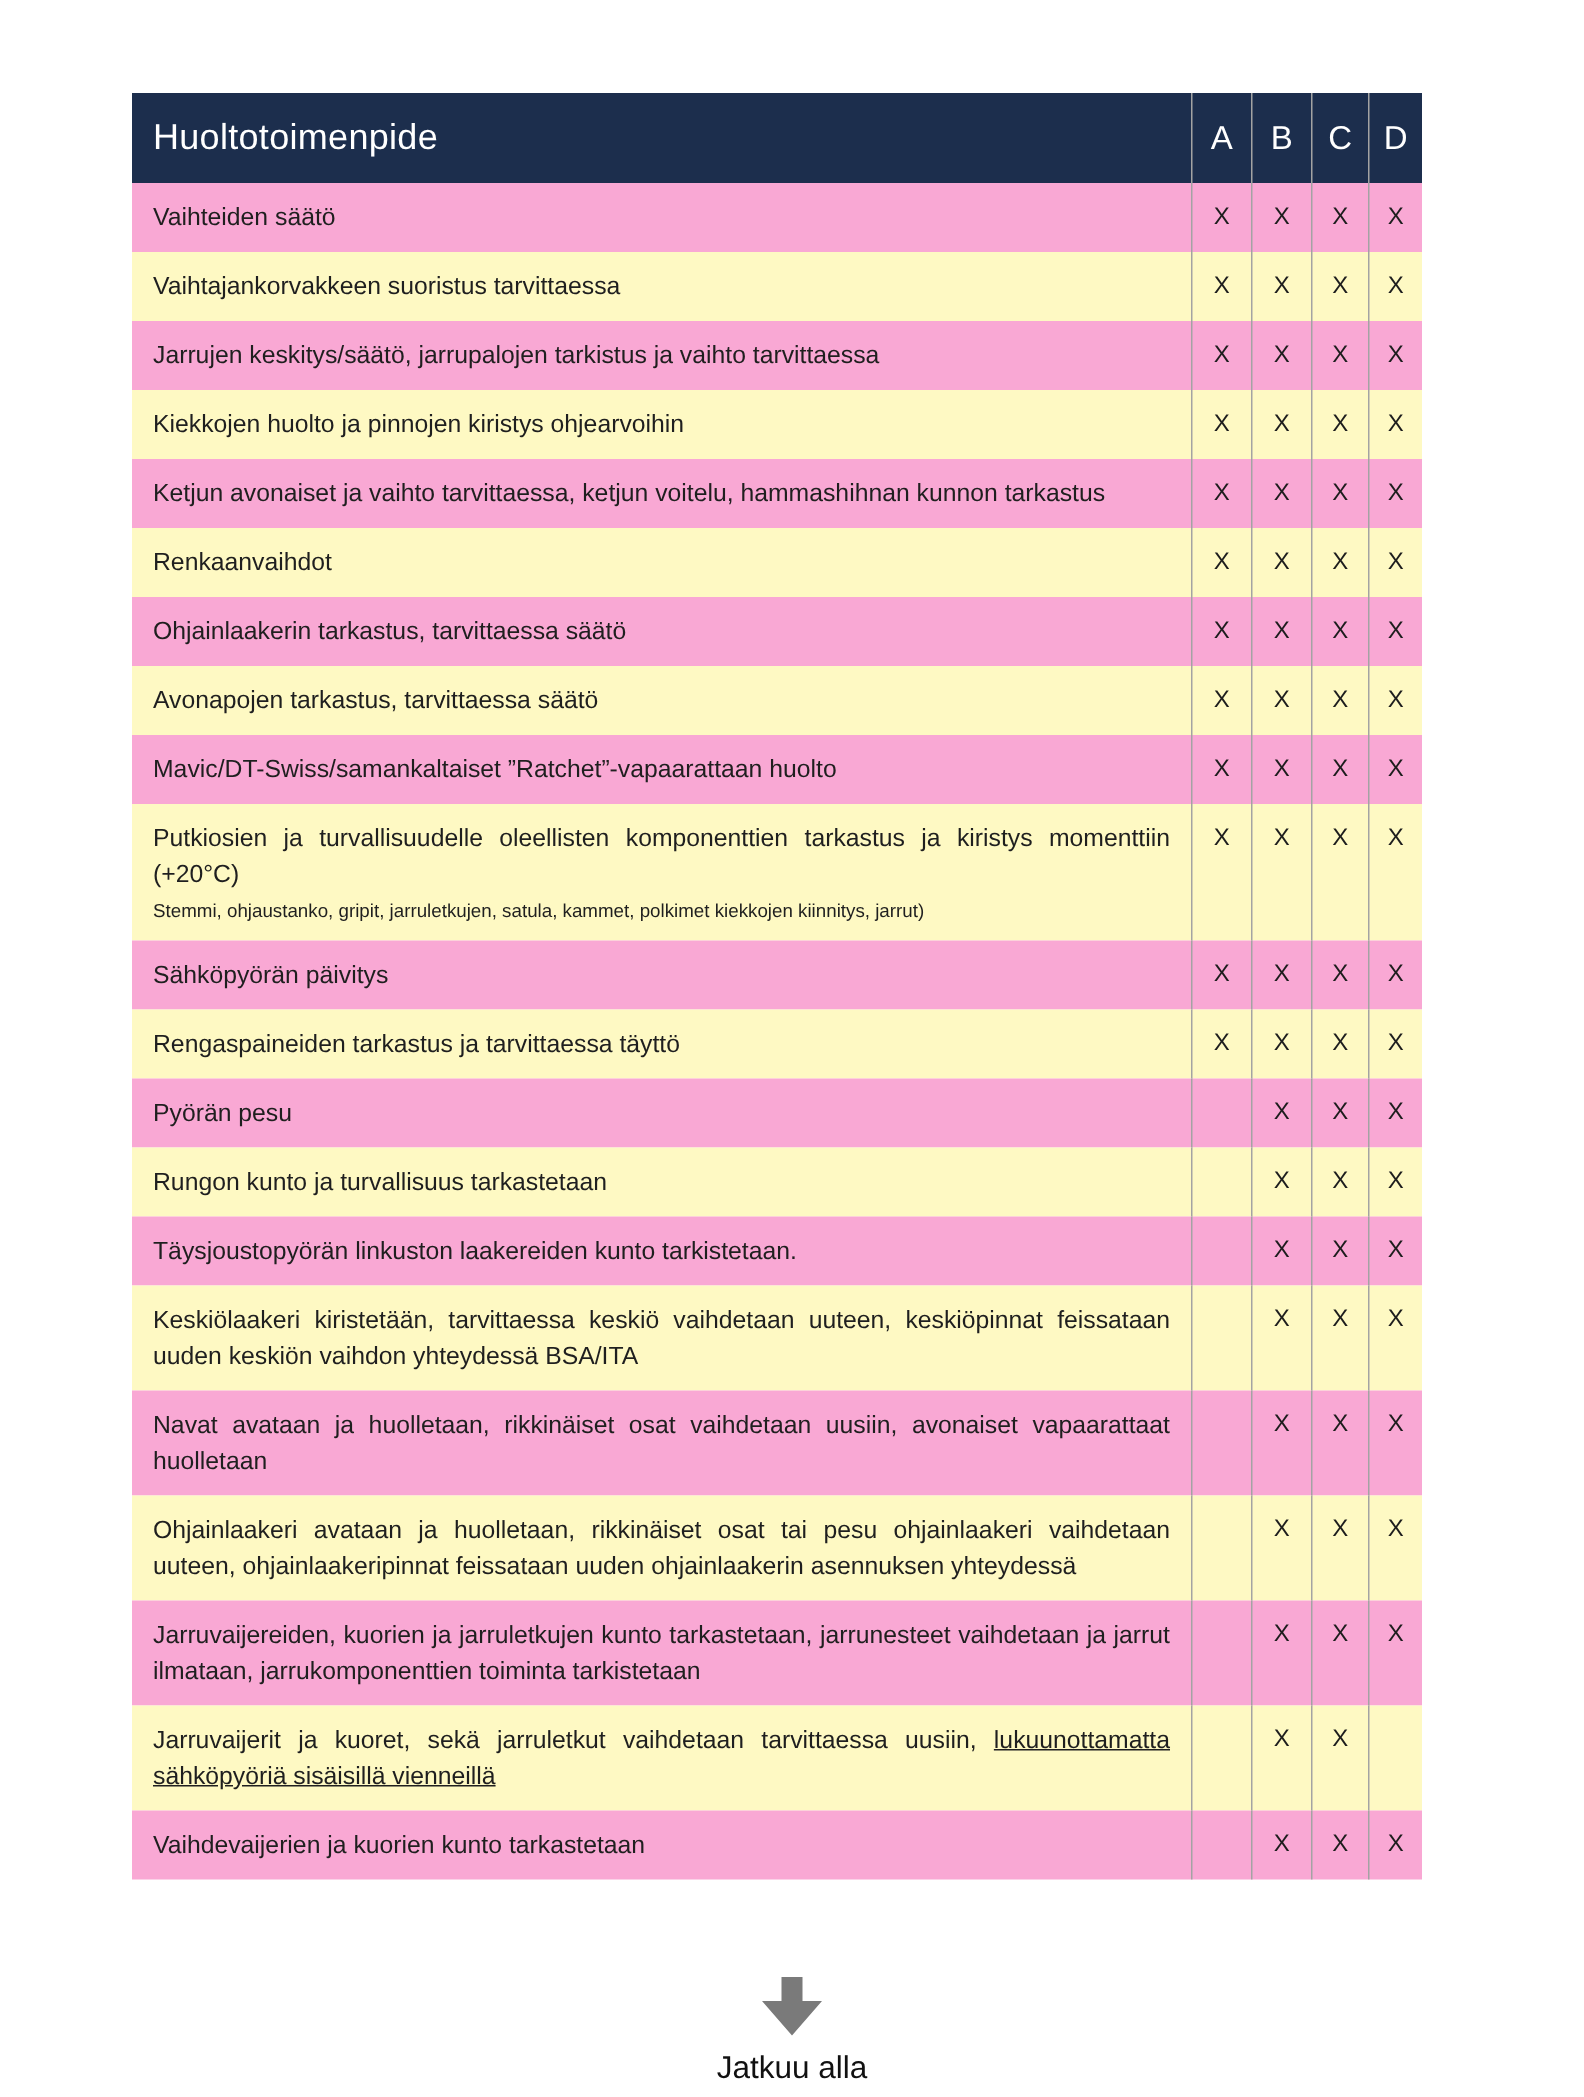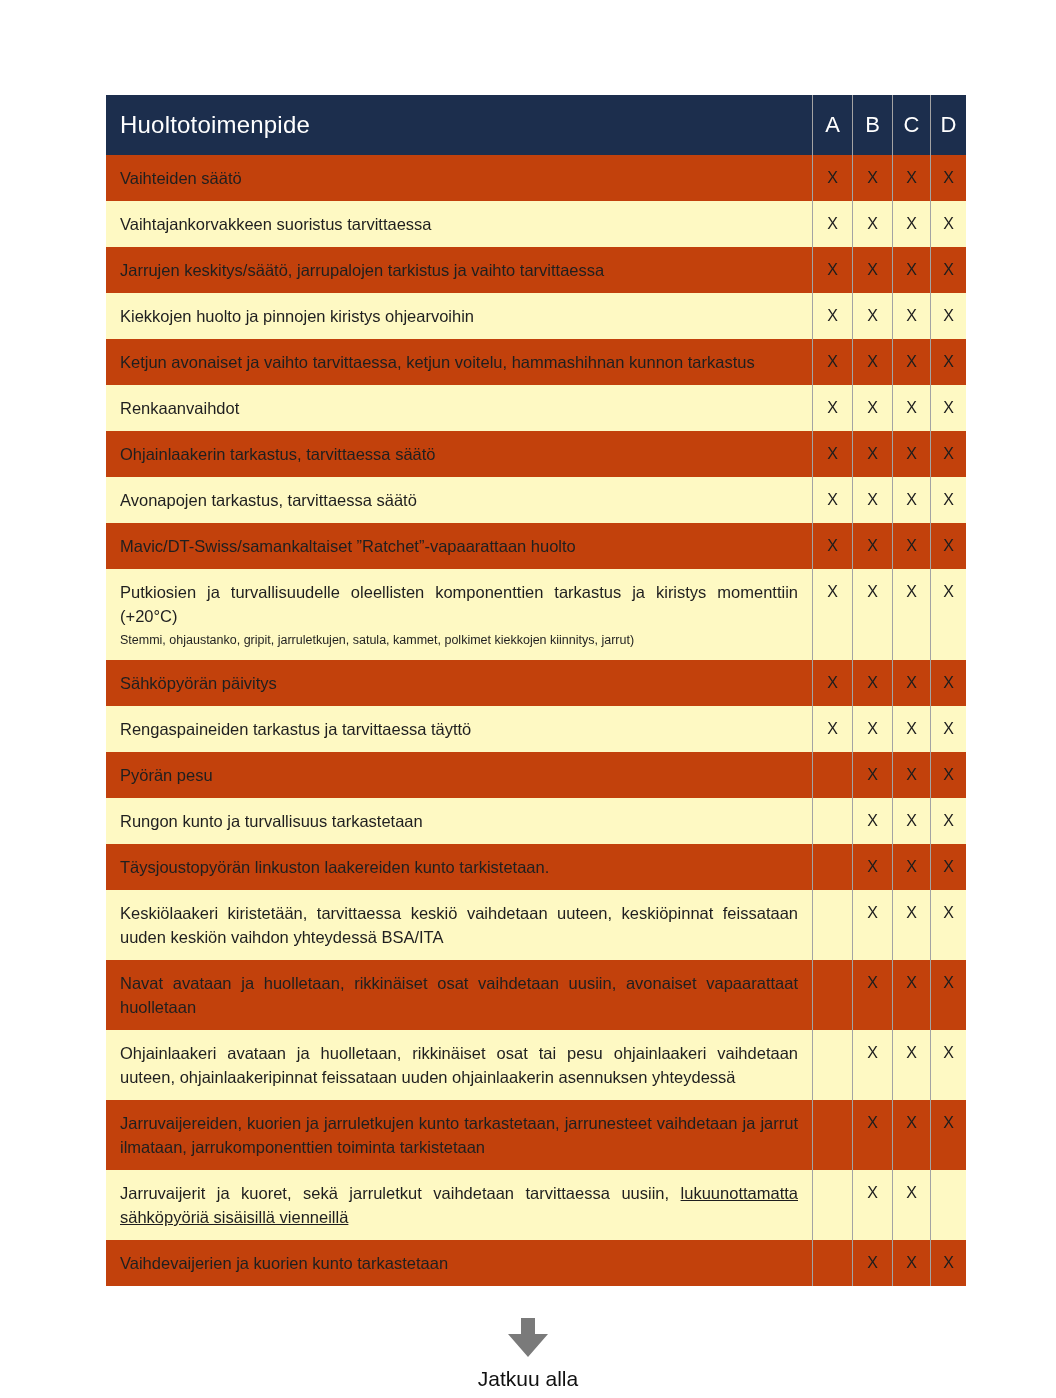--- a/index.html
+++ b/index.html
@@ -9,24 +9,23 @@
     font-family: "Liberation Sans", sans-serif;
   }
   body {
     width: 1056px;
     height: 1398px;
     position: relative;
     overflow: hidden;
   }
   .service-table {
     position: absolute;
-    left: 106px;
+    left: 88px;
     top: 62px;
     width: 860px;
-    margin-top: 33px;
   }
   .grid-row {
     display: grid;
     grid-template-columns: 707px 40px 40px 38px 35px;
   }
   .table-header {
     background: #1c2e4d;
     height: 60px;
   }
   .table-header .cell {
@@ -42,21 +41,21 @@
     border-right: 1px solid #a3a3a3;
   }
   .header-letter {
     font-size: 22px;
     font-weight: 500;
     justify-content: center;
     border-right: 1px solid #a3a3a3;
   }
   .header-letter.last { border-right: none; }
 
-  .row { background: #c2410c; }
+  .row { background: #f9a8d4; }
   .row.alt { background: #fef9c3; }
 
   .cell.desc {
     padding: 11px 14px 11px 14px;
     font-size: 16.5px;
     line-height: 24px;
     color: #1f1f1f;
     border-right: 1px solid #a3a3a3;
   }
   .cell.desc .main {

